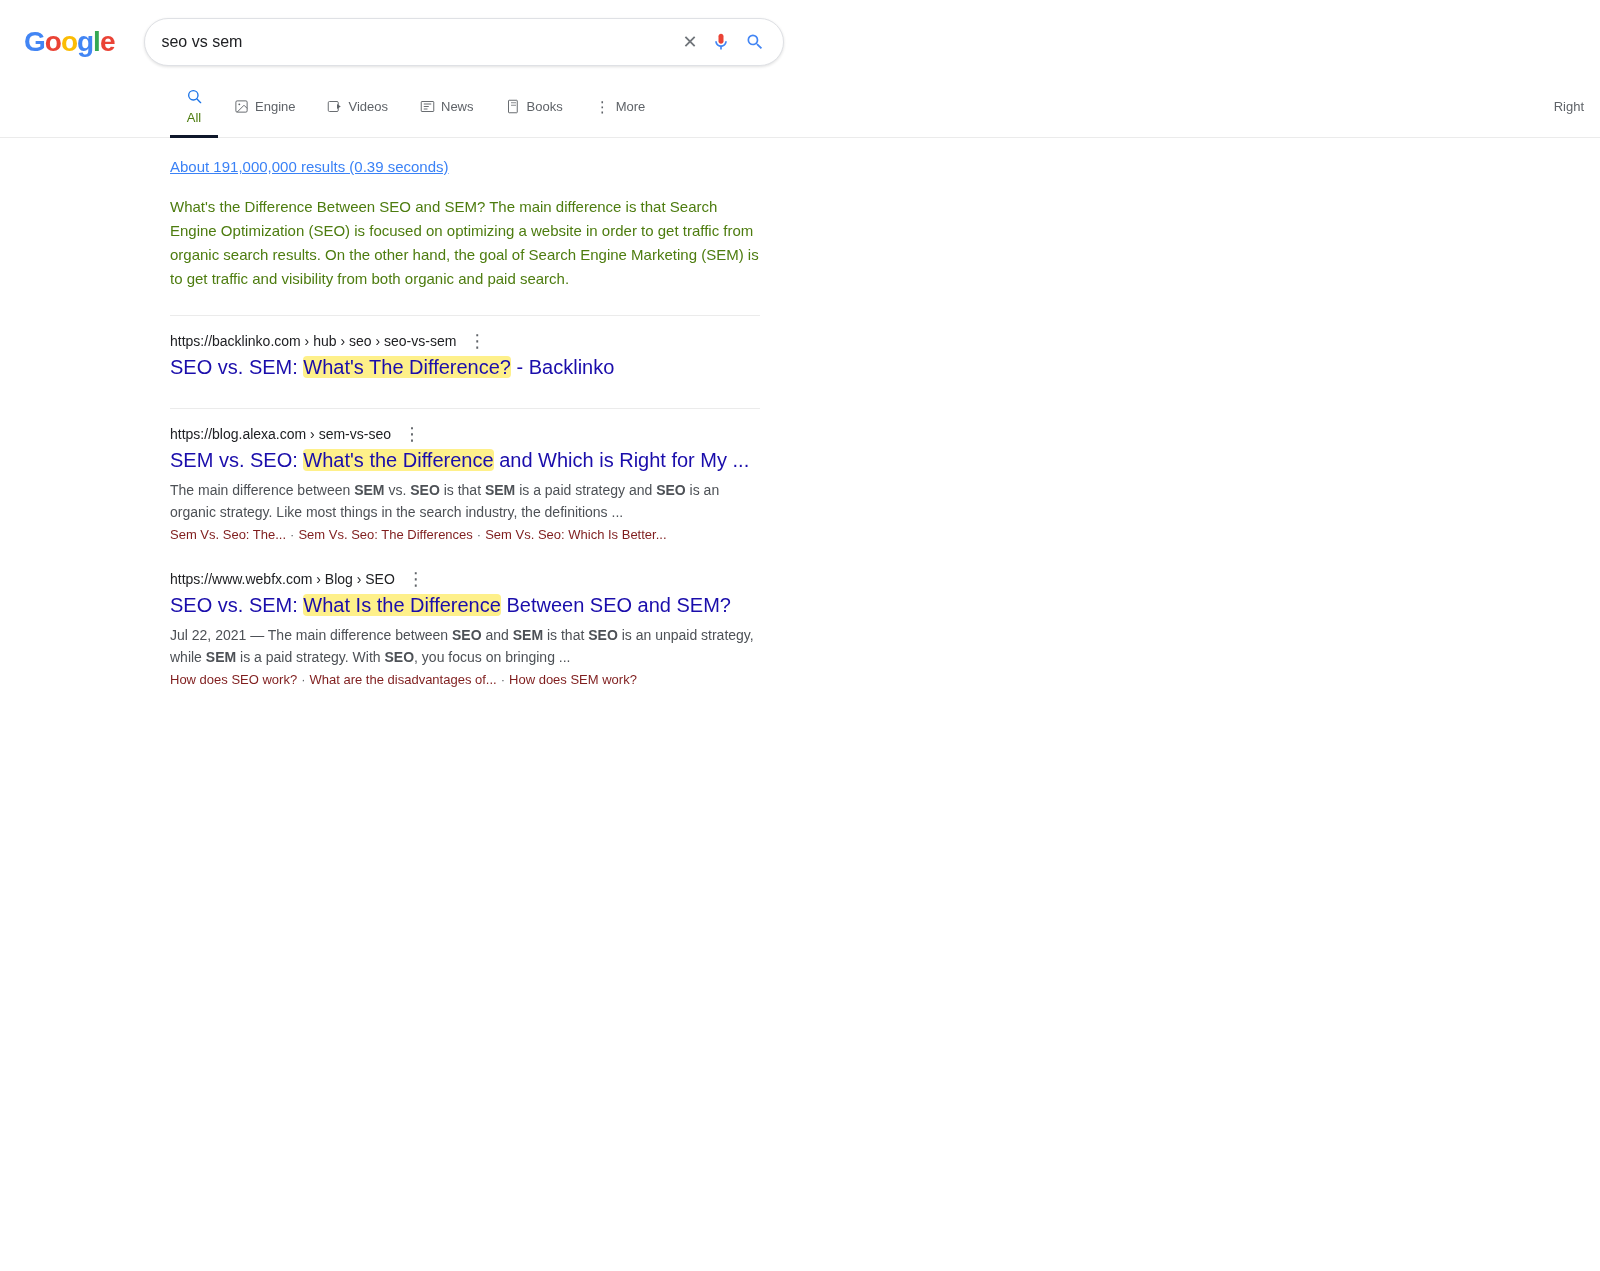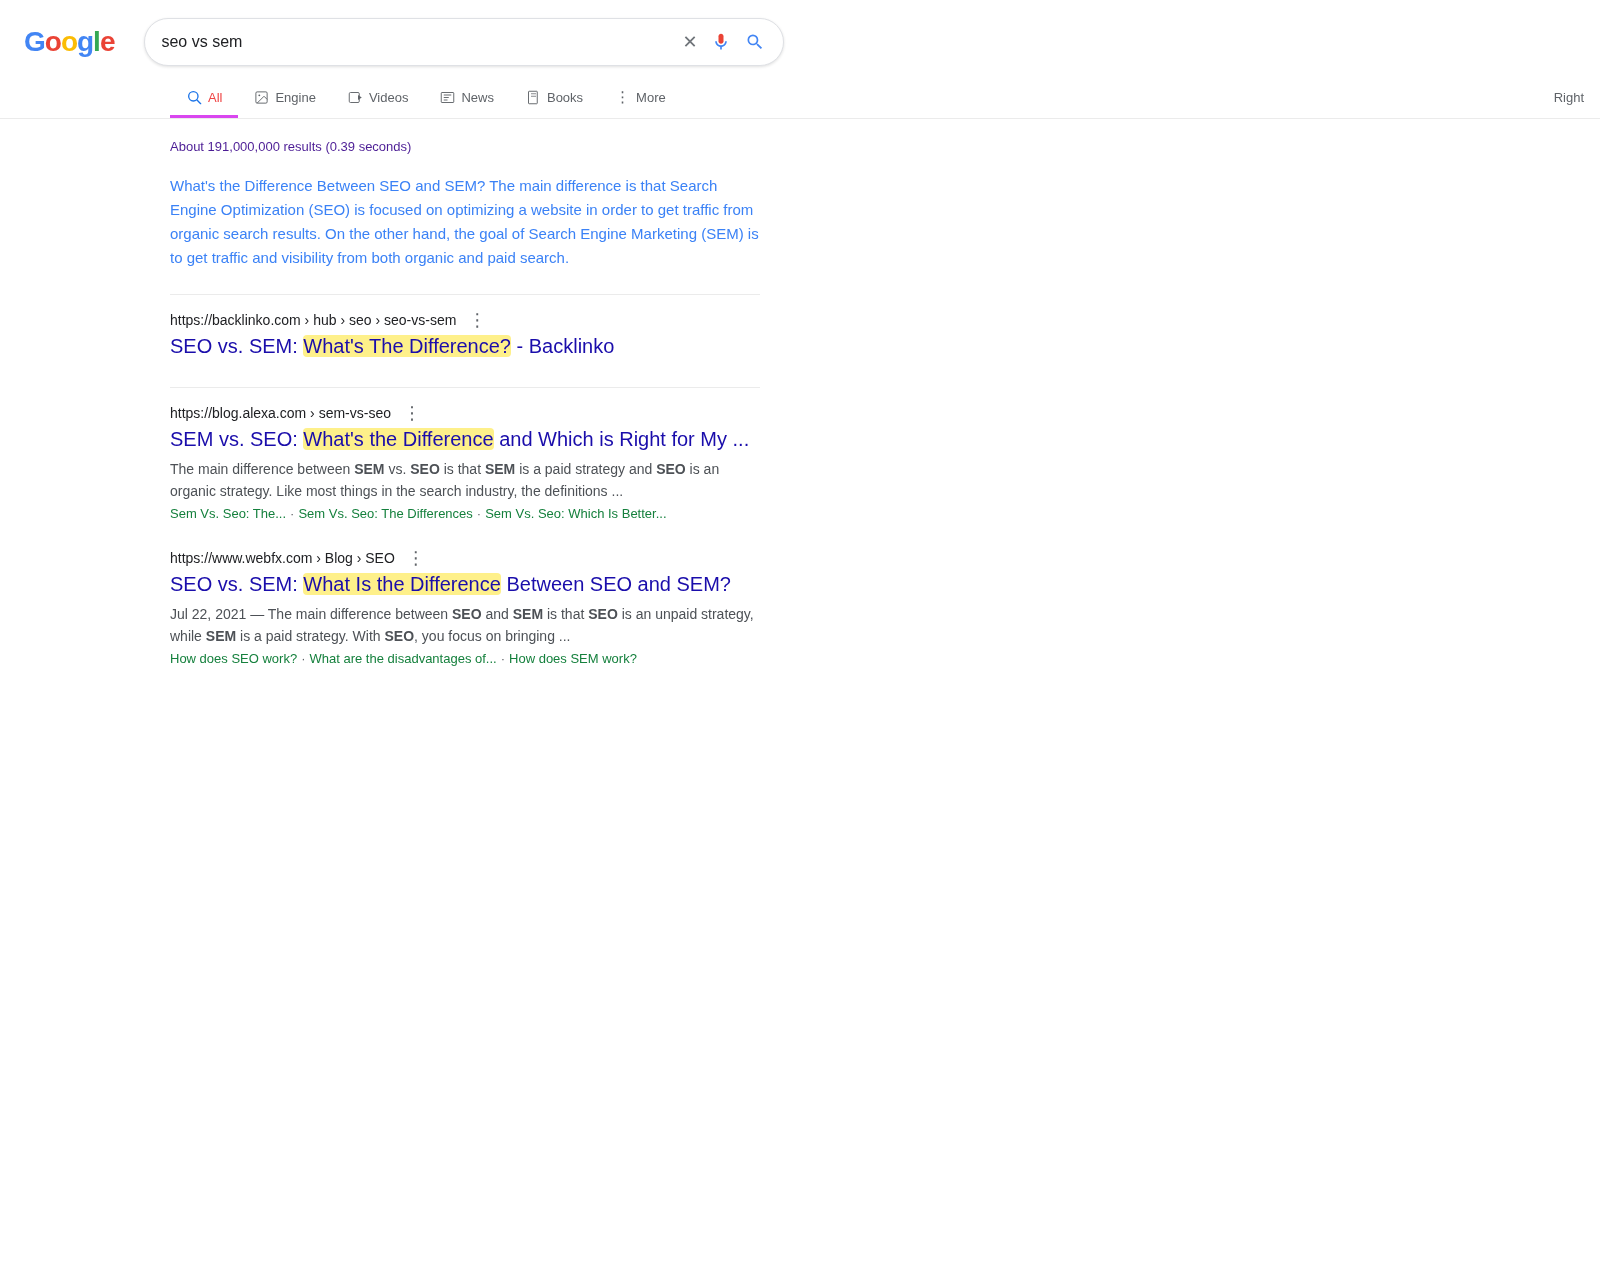--- a/index.html
+++ b/index.html
@@ -85,22 +85,23 @@
       padding: 10px 16px;
       cursor: pointer;
       color: #5f6368;
       font-size: 13px;
       border-bottom: 3px solid transparent;
       margin-bottom: -1px;
       white-space: nowrap;
       text-decoration: none;
     }
     .nav-tab.active {
-      color: #ef4444;
-      border-bottom: 3px solid #d946ef;
+      color: #4d7c0f;
+      border-bottom: 3px solid #0f172a;
+      flex-direction: column;
     }
     .nav-tab-icon {
       font-size: 15px;
       display: flex;
       align-items: center;
     }
     .tools-btn {
       margin-left: auto;
       padding: 10px 16px;
       cursor: pointer;
@@ -110,29 +111,30 @@
       margin-bottom: -1px;
     }
 
     
     .main {
       padding: 20px 0 20px 170px;
       max-width: 760px;
     }
 
     .result-stats {
-      color: #4c1d95;
-      font-size: 13px;
+      color: #3b82f6;
+      font-size: 15px;
       margin-bottom: 20px;
+      text-decoration: underline;
     }
 
     .featured-snippet {
       font-size: 15px;
       line-height: 1.6;
-      color: #3b82f6;
+      color: #4d7c0f;
       margin-bottom: 24px;
       max-width: 650px;
     }
 
     .divider {
       border: none;
       border-top: 1px solid #ebebeb;
       margin: 16px 0;
     }
 
@@ -187,21 +189,21 @@
       color: #4d5156;
     }
 
     .result-sitelinks {
       display: flex;
       gap: 0;
       flex-wrap: wrap;
       margin-top: 4px;
     }
     .sitelink {
-      color: #15803d;
+      color: #7f1d1d;
       font-size: 13px;
       cursor: pointer;
       text-decoration: none;
     }
     .sitelink-sep {
       color: #5f6368;
       margin: 0 4px;
       font-size: 13px;
     }
   </style>

